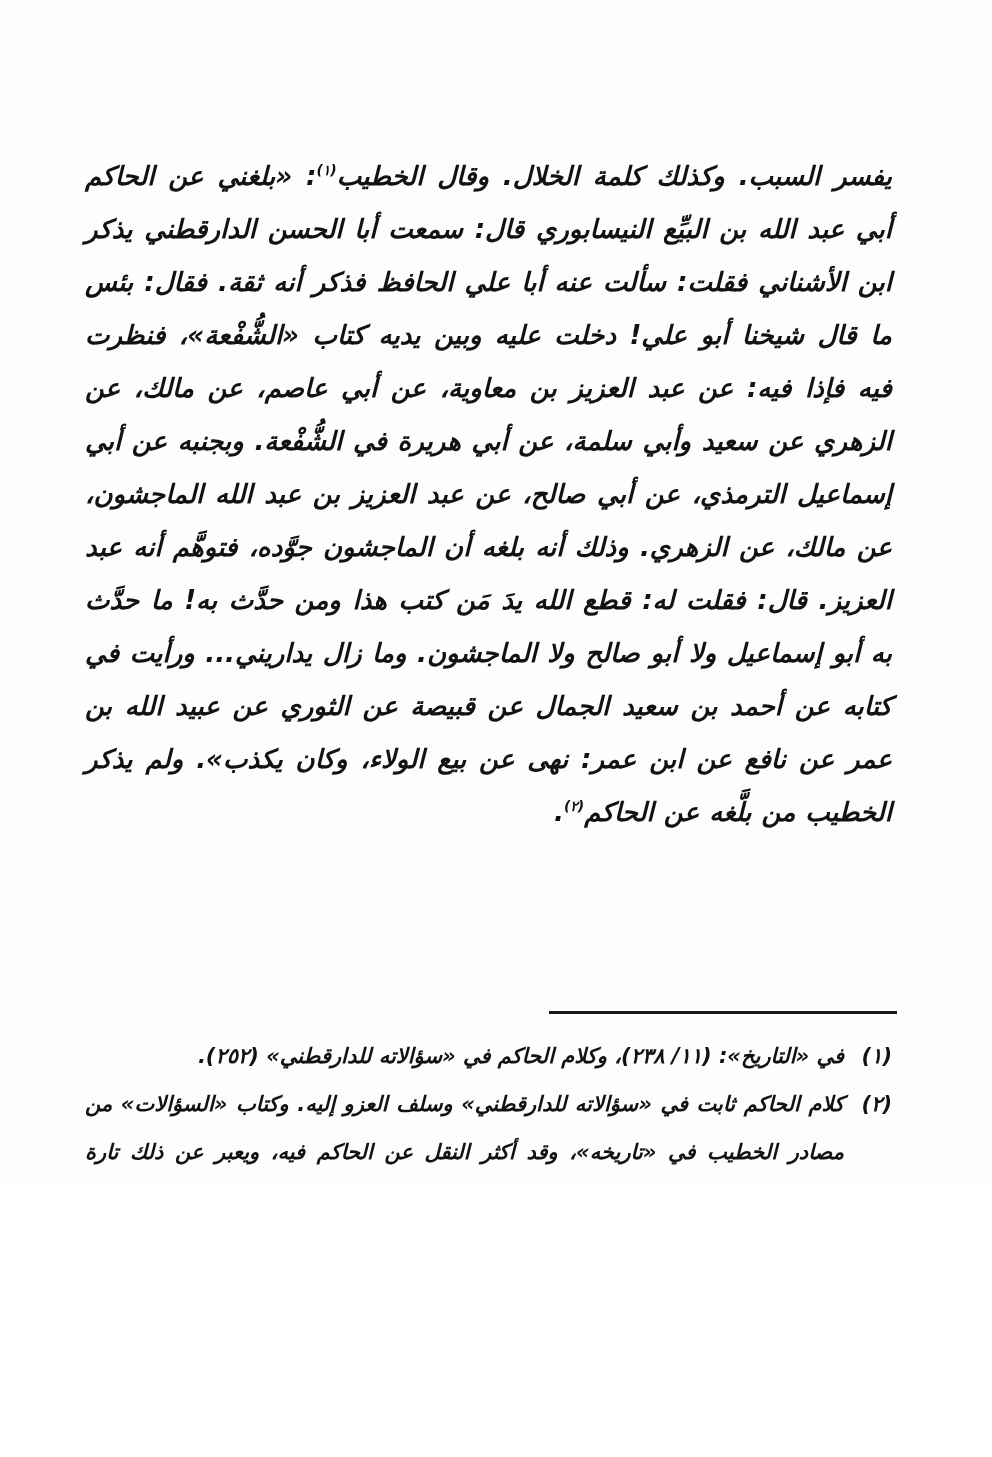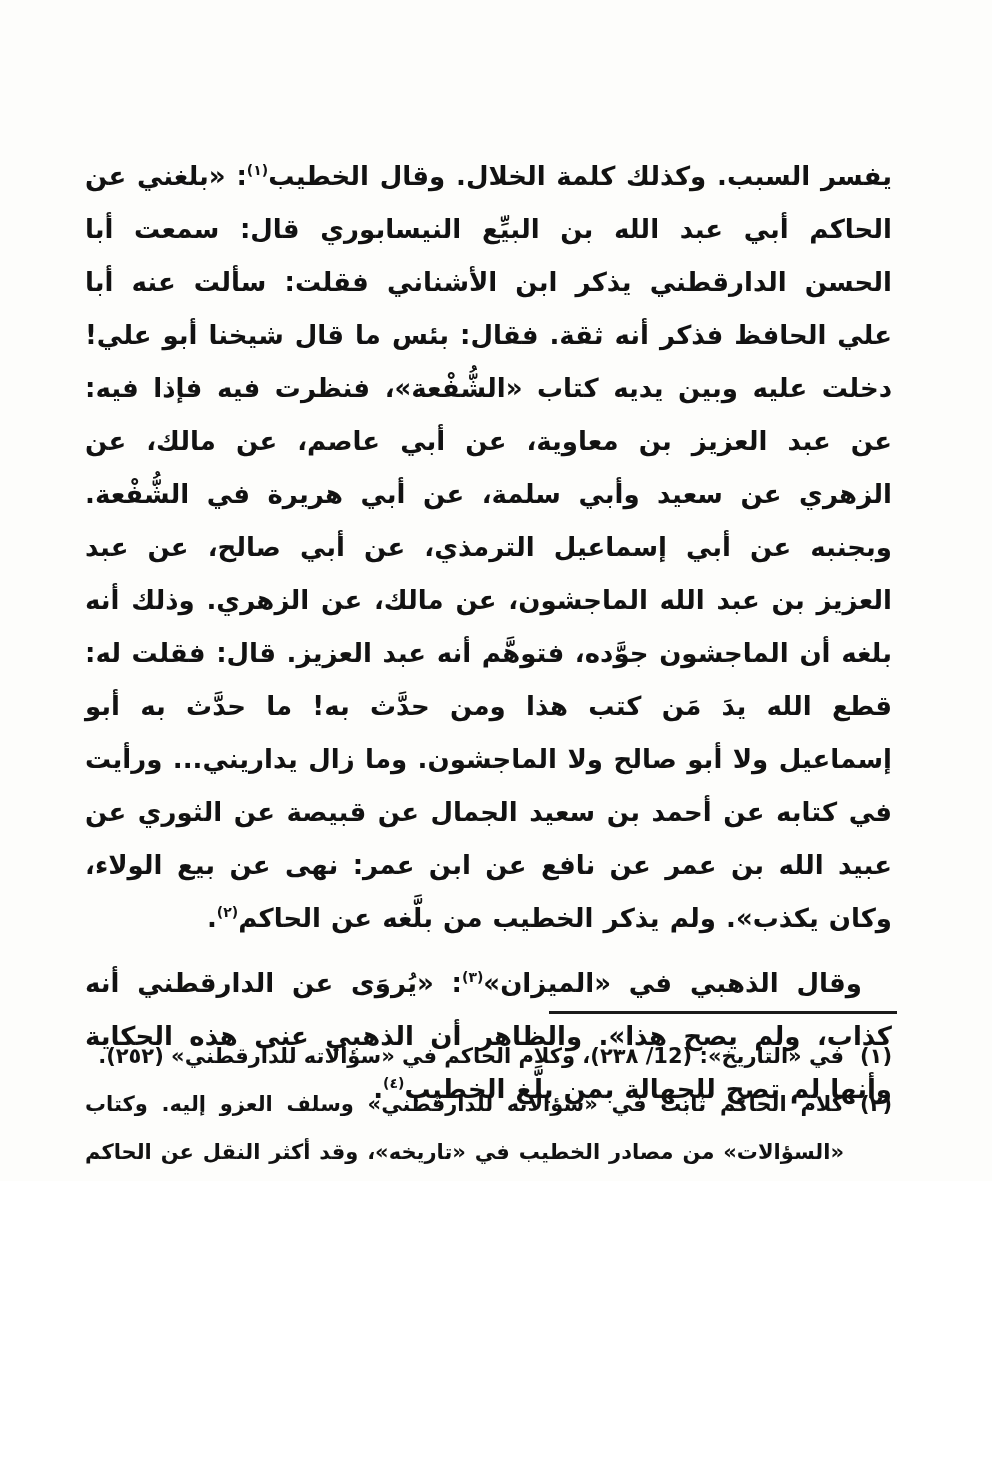--- a/index.html
+++ b/index.html
@@ -5,20 +5,21 @@
   html, body { margin: 0; padding: 0; }
   .page {
     position: relative;
     width: 992px;
     height: 1181px;
     background: #fdfdfb;
     overflow: hidden;
     font-family: "DejaVu Sans", sans-serif;
     color: #121212;
     direction: rtl;
+    font-style: italic;
   }
   .body-text {
     position: absolute;
     top: 150px;
     right: 100px;
     left: 85px;
     direction: rtl;
   }
   .para {
     margin: 0;
@@ -78,29 +79,28 @@
     letter-spacing: 3px;
   }
 </style>
 </head>
 <body>
 
 <div class="page">
 
   <main class="body-text" id="paragraphs">
       <p class="para"><span>يفسر السبب. وكذلك كلمة الخلال. وقال الخطيب</span><sup class="fn-ref">(١)</sup><span>: «بلغني عن الحاكم أبي عبد الله بن البيِّع النيسابوري قال: سمعت أبا الحسن الدارقطني يذكر ابن الأشناني فقلت: سألت عنه أبا علي الحافظ فذكر أنه ثقة. فقال: بئس ما قال شيخنا أبو علي! دخلت عليه وبين يديه كتاب «الشُّفْعة»، فنظرت فيه فإذا فيه: عن عبد العزيز بن معاوية، عن أبي عاصم، عن مالك، عن الزهري عن سعيد وأبي سلمة، عن أبي هريرة في الشُّفْعة. وبجنبه عن أبي إسماعيل الترمذي، عن أبي صالح، عن عبد العزيز بن عبد الله الماجشون، عن مالك، عن الزهري. وذلك أنه بلغه أن الماجشون جوَّده، فتوهَّم أنه عبد العزيز. قال: فقلت له: قطع الله يدَ مَن كتب هذا ومن حدَّث به! ما حدَّث به أبو إسماعيل ولا أبو صالح ولا الماجشون. وما زال يداريني... ورأيت في كتابه عن أحمد بن سعيد الجمال عن قبيصة عن الثوري عن عبيد الله بن عمر عن نافع عن ابن عمر: نهى عن بيع الولاء، وكان يكذب». ولم يذكر الخطيب من بلَّغه عن الحاكم</span><sup class="fn-ref">(٢)</sup><span>.</span></p>
-      <p class="para"><span>وقال الذهبي في «الميزان»</span><sup class="fn-ref">(٣)</sup><span>: «يُروَى عن الدارقطني أنه كذاب، ولم يصح هذا». والظاهر أن الذهبي عنى هذه الحكاية وأنها لم تصح للجهالة بمن بلَّغ الخطيب</span><sup class="fn-ref">(٤)</sup><span>.</span></p>
     </main>
 
   <div class="footnote-sep"></div>
 
   <section class="footnotes" id="footnotes">
       <div class="fn-row">
         <span class="fn-num">(١)</span>
-        <div class="fn-text">في «التاريخ»: (12/ ٢٣٨)، وكلام الحاكم في «سؤالاته للدارقطني» (٢٥٢).</div>
+        <div class="fn-text">في «التاريخ»: (١١/ ٢٣٨)، وكلام الحاكم في «سؤالاته للدارقطني» (٢٥٢).</div>
       </div>
       <div class="fn-row">
         <span class="fn-num">(٢)</span>
         <div class="fn-text">كلام الحاكم ثابت في «سؤالاته للدارقطني» وسلف العزو إليه. وكتاب «السؤالات» من مصادر الخطيب في «تاريخه»، وقد أكثر النقل عن الحاكم فيه، ويعبر عن ذلك تارة بقوله: «روى الحاكم» أو «ذكر الحاكم» وغير ذلك.</div>
       </div>
       <div class="fn-row">
         <span class="fn-num">(٣)</span>
         <div class="fn-text">(٣/ 313).</div>
       </div>
       <div class="fn-row">

